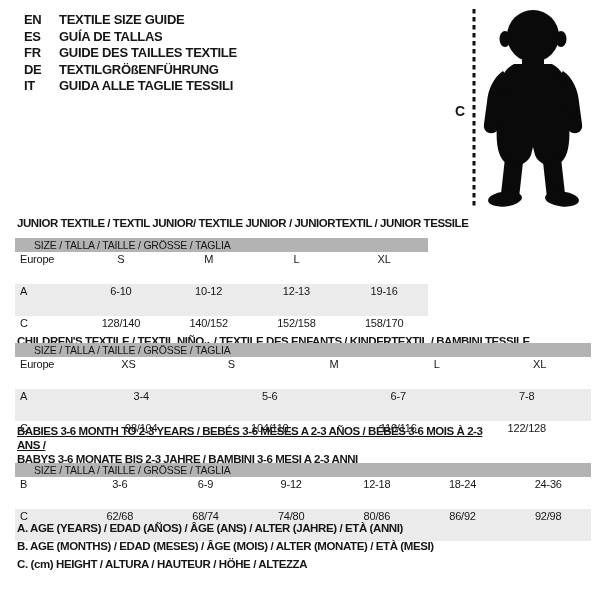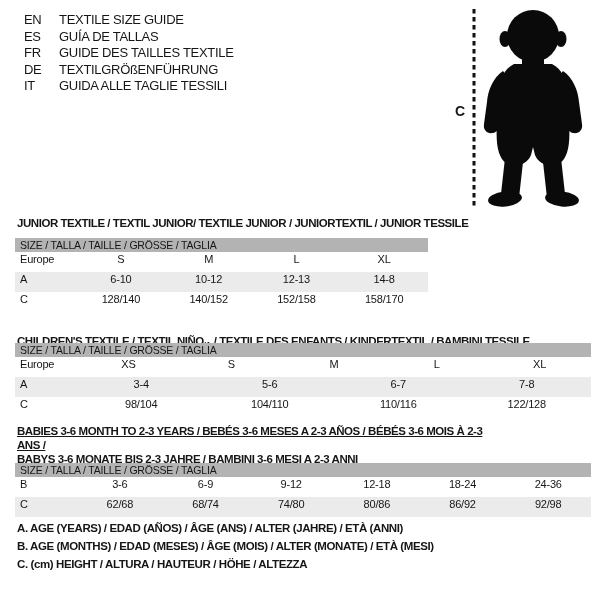--- a/index.html
+++ b/index.html
@@ -2,33 +2,33 @@
 <html><head>
 <meta charset="utf-8">
 <style>
   html,body { margin:0; padding:0; background:#ffffff; }
   #page {
     position:relative; width:600px; height:600px; background:#ffffff;
     font-family:"Liberation Sans", sans-serif; color:#161616; overflow:hidden;
   }
   
   .langs { position:absolute; left:24px; top:12px; }
-  .lang-row { display:flex; font-weight:normal; font-size:13px; line-height:16.6px; letter-spacing:-0.3px; }
+  .lang-row { display:flex; font-weight:bold; font-size:13px; line-height:16.6px; letter-spacing:-0.3px; }
   .lang-code { width:35px; }
   
   .fig-svg { position:absolute; left:440px; top:2px; }
   .c-label { position:absolute; left:455px; top:103px; font-weight:bold; font-size:14px; }
   
   .sec-title { position:absolute; font-weight:bold; font-size:11.5px; letter-spacing:-0.45px; white-space:nowrap; }
   .sec-title sub { font-size:8px; vertical-align:-2px; }
   .two-line { white-space:normal; line-height:14px; width:480px; }
   
   .sg-table { position:absolute; font-size:11px; letter-spacing:-0.2px; }
-  .band { height:14px; line-height:14px; padding-left:5px; font-size:10.5px; }
-  .trow { display:flex; height:20px; line-height:15px; }
+  .band { height:14px; line-height:14px; padding-left:19px; font-size:10.5px; }
+  .trow { display:flex; height:32px; line-height:15px; }
   .lbl  { width:62px; padding-left:5px; box-sizing:border-box; text-align:left; }
   .cell { flex:1; text-align:center; }
   
   .notes { position:absolute; left:17px; top:519px; }
   .note { font-weight:bold; font-size:11.5px; line-height:18px; letter-spacing:-0.4px; white-space:nowrap; }
 </style>
 </head>
 <body>
 
 <div id="page">
@@ -83,21 +83,21 @@
       <span class="cell">S</span>
       <span class="cell">M</span>
       <span class="cell">L</span>
       <span class="cell">XL</span>
     </div>
     <div class="trow" style="background:#ebebeb;">
       <span class="lbl">A</span>
       <span class="cell">6-10</span>
       <span class="cell">10-12</span>
       <span class="cell">12-13</span>
-      <span class="cell">14-8</span>
+      <span class="cell">19-16</span>
     </div>
     <div class="trow">
       <span class="lbl">C</span>
       <span class="cell">128/140</span>
       <span class="cell">140/152</span>
       <span class="cell">152/158</span>
       <span class="cell">158/170</span>
     </div>
   </div>
 

